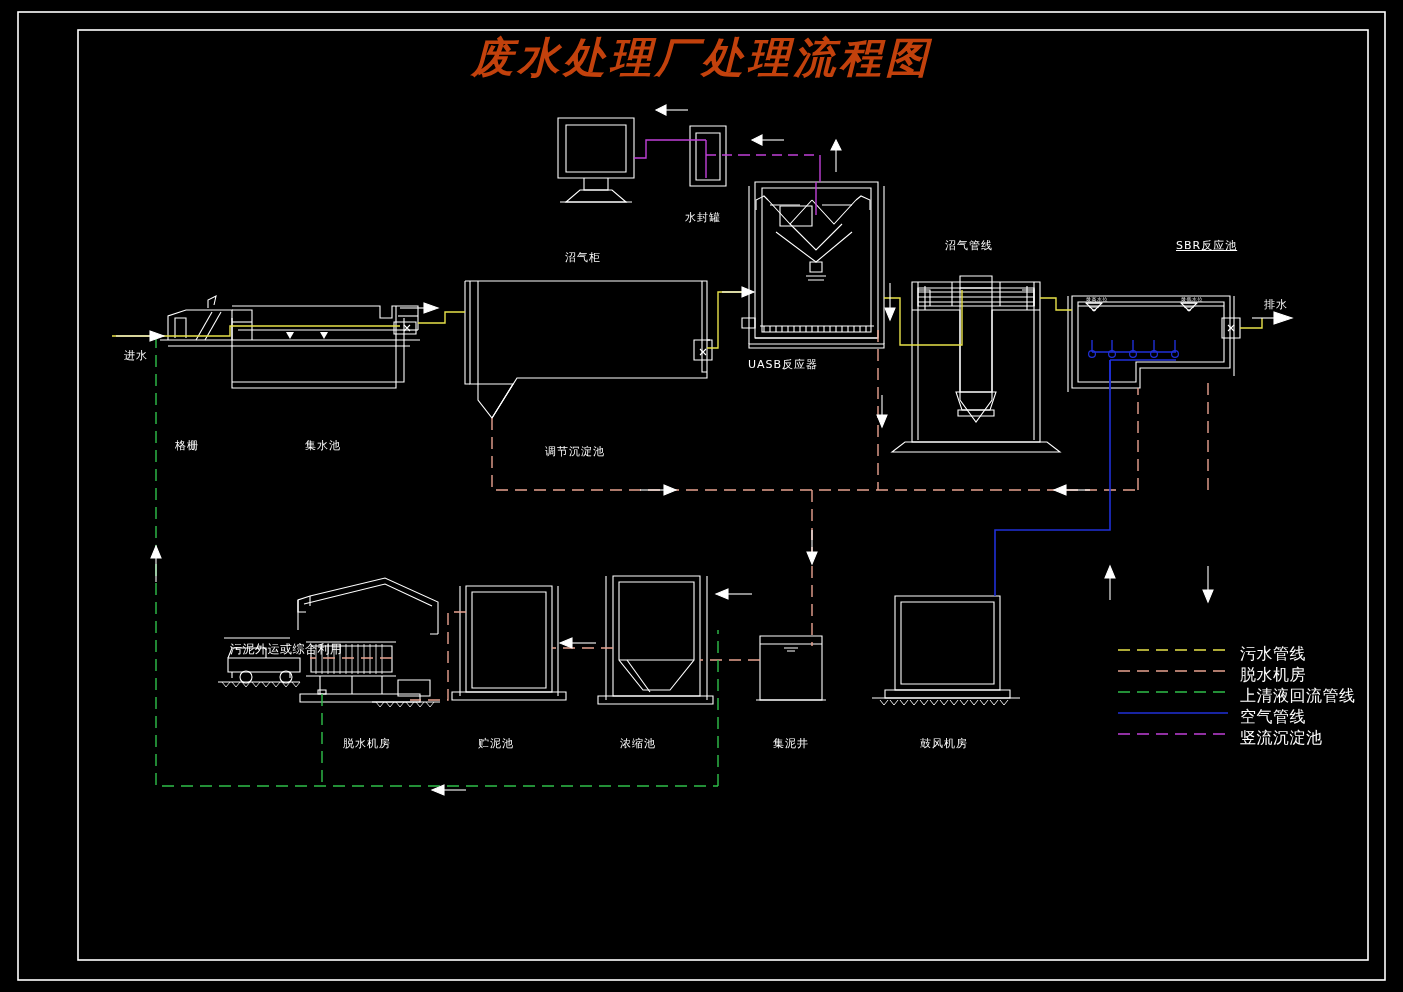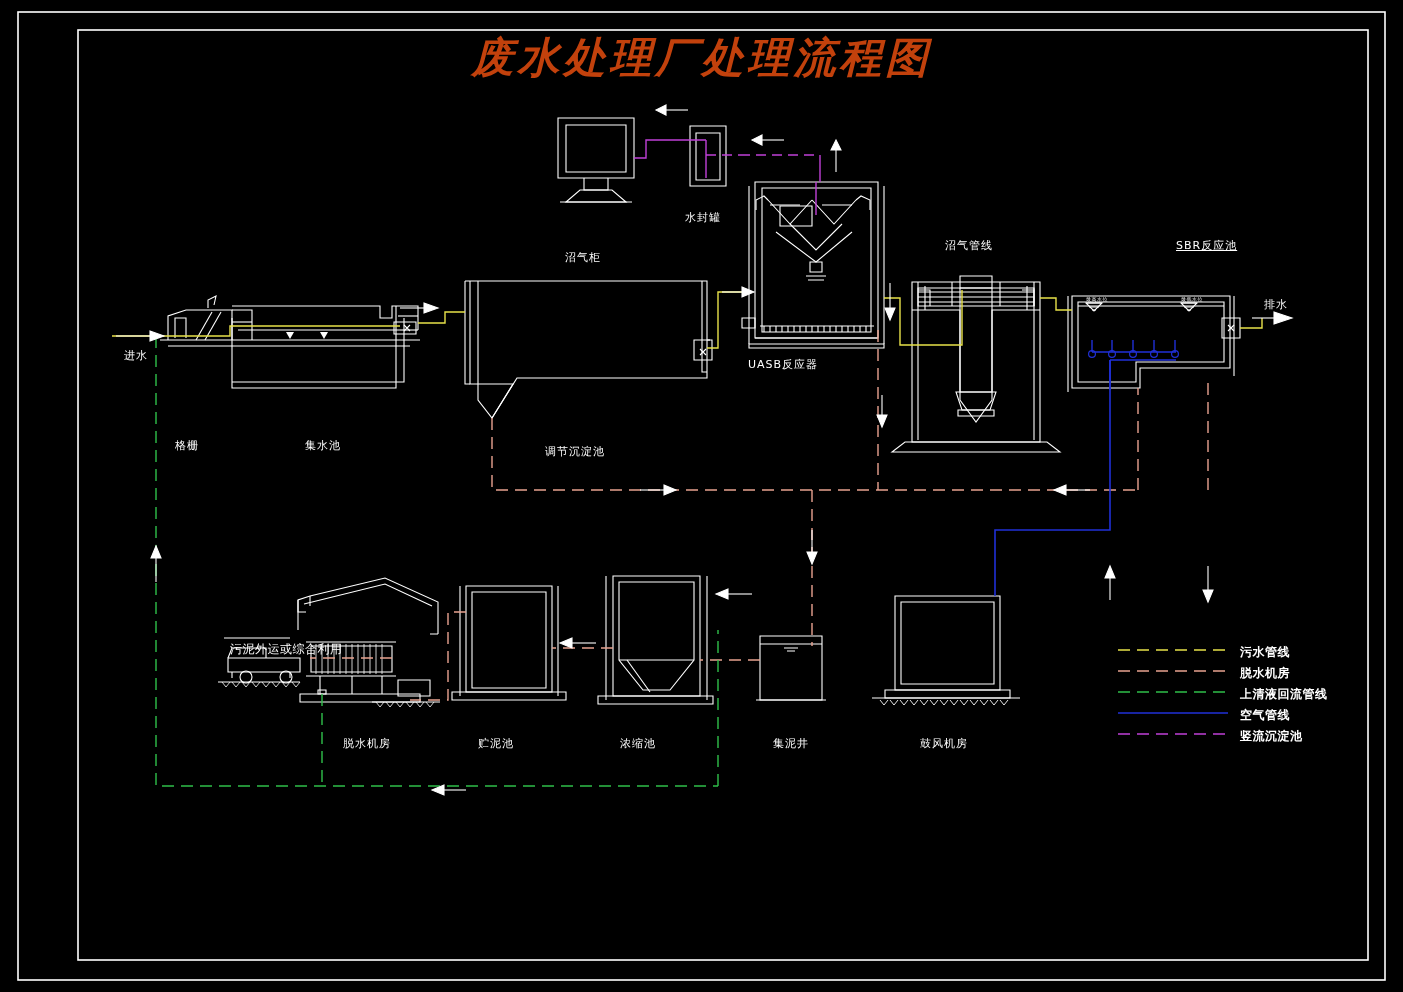--- a/index.html
+++ b/index.html
@@ -6,21 +6,21 @@
   body{width:1403px;height:992px;overflow:hidden;
        font-family:"DejaVu Sans","Liberation Sans",sans-serif;}
   #stage{position:relative;width:1403px;height:992px;background:#000;}
   svg{position:absolute;left:0;top:0;}
   .lbl{position:absolute;color:#fff;font-size:11px;letter-spacing:1px;white-space:nowrap;
        font-family:"DejaVu Sans","Liberation Sans",sans-serif;}
   .lbl.sm{font-size:12px;letter-spacing:0.5px;}
   #title{position:absolute;left:0;top:30px;width:1403px;text-align:center;
          color:#c2410c;font-size:42px;font-weight:bold;letter-spacing:4px;
          font-family:"DejaVu Serif","Liberation Serif",serif;font-style:italic;}
-  .legtxt{position:absolute;color:#fff;font-size:12px;white-space:nowrap;letter-spacing:0.5px;font-weight:bold;}
+  .legtxt{position:absolute;color:#fff;font-size:16px;white-space:nowrap;letter-spacing:0.5px;}
 </style>
 </head>
 <body>
 
 <div id="stage">
 
   <div id="title">废水处理厂处理流程图</div>
 
   <svg width="1403" height="992">
     <g stroke="#ffffff" fill="none" stroke-width="1.6">

